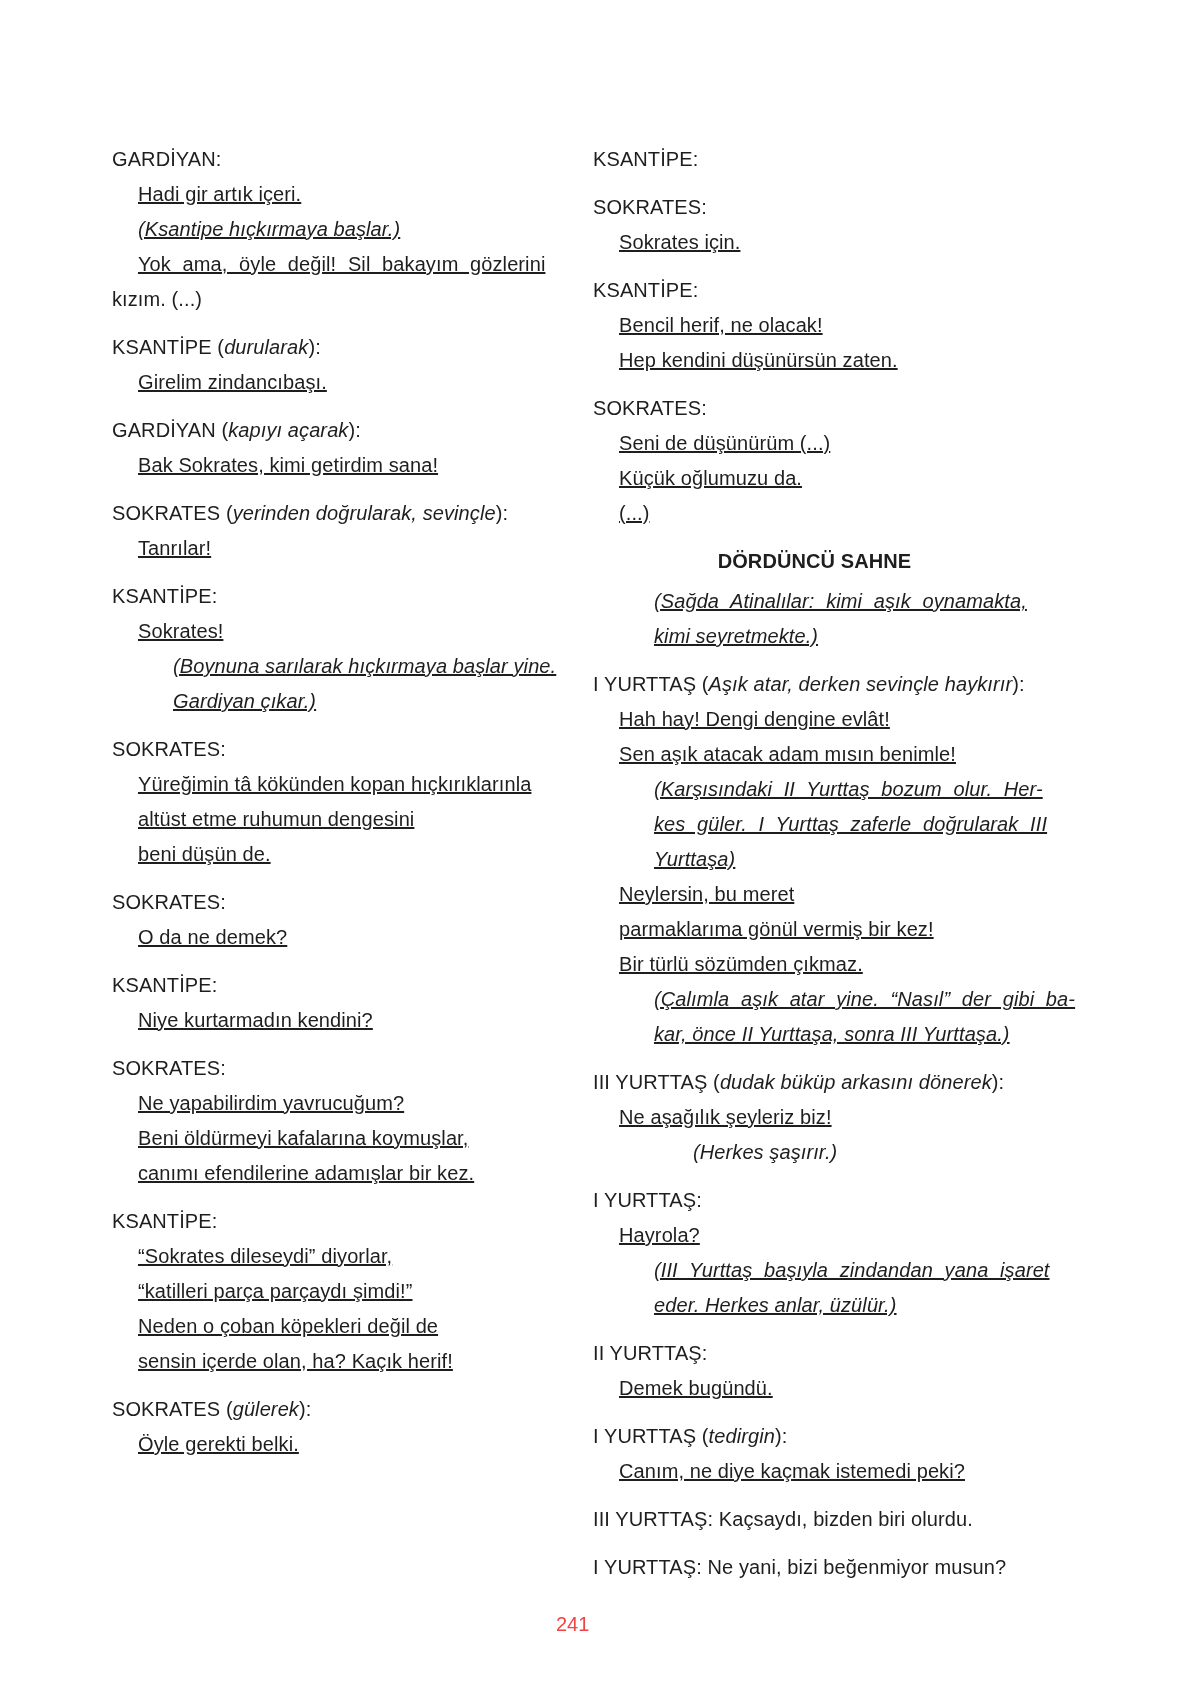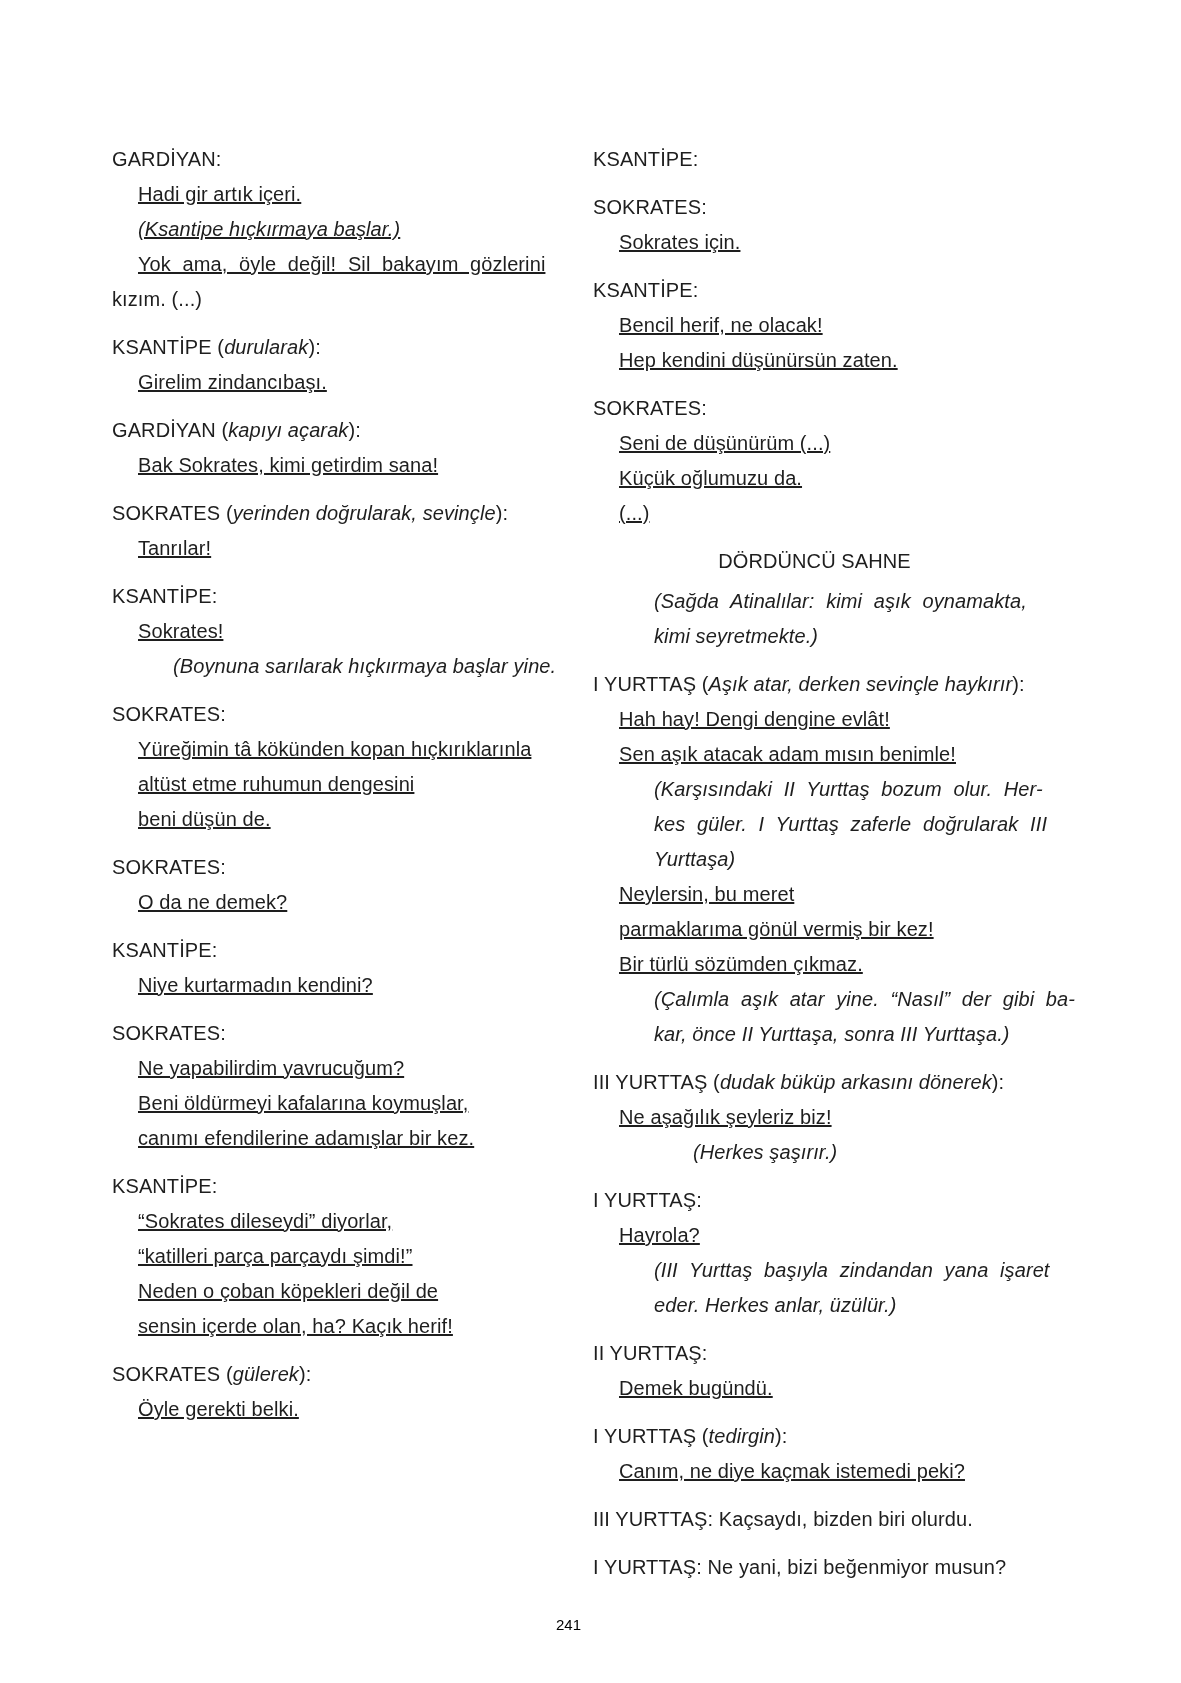--- a/index.html
+++ b/index.html
@@ -31,36 +31,36 @@
     gap: 38px;
   }
   .col { width: 443px; }
   .line {
     font-size: 20px;
     line-height: 35px;
     white-space: nowrap;
     letter-spacing: 0.1px;
   }
   .ind1 { margin-left: 26px; text-decoration: underline; }
-  .ind2 { margin-left: 61px; }
+  .ind2 { margin-left: 61px; text-decoration: underline; }
   .ind3 { margin-left: 100px; }
   .it { font-style: italic; }
-  .bd { font-weight: normal; }
+  .bd { font-weight: bold; }
   .just { word-spacing: 6px; }
   .center { text-align: center; }
   .block + .block { margin-top: 13px; }
   .scene-block { margin-top: 23px; }
   .line[data-name="scene-heading"] { margin-bottom: 5px; }
   .pageno {
     position: absolute;
     left: 556px;
     top: 1578px;
-    font-size: 15px;
+    font-size: 20px;
     line-height: 35px;
-    color: #000000;
+    color: #ef4444;
   }
 </style>
 </head>
 <body>
 
 <div class="page" data-name="document-page">
   <div class="cols" data-name="text-columns">
     <div class="col" data-name="left-column">
         <div class="block" data-name="speech-block">
           <div class="line ind0" data-name="speaker-line"><span data-name="text-run">GARDİYAN:</span></div>
@@ -78,20 +78,21 @@
           <div class="line ind1" data-name="dialogue-line"><span data-name="text-run">Bak Sokrates, kimi getirdim sana!</span></div>
         </div>
         <div class="block" data-name="speech-block">
           <div class="line ind0" data-name="speaker-line"><span data-name="text-run">SOKRATES (</span><span class="it" data-name="text-run">yerinden doğrularak, sevinçle</span><span data-name="text-run">):</span></div>
           <div class="line ind1" data-name="dialogue-line"><span data-name="text-run">Tanrılar!</span></div>
         </div>
         <div class="block" data-name="speech-block">
           <div class="line ind0" data-name="speaker-line"><span data-name="text-run">KSANTİPE:</span></div>
           <div class="line ind1" data-name="dialogue-line"><span data-name="text-run">Sokrates!</span></div>
           <div class="line ind2" data-name="stage-direction-line"><span class="it" data-name="text-run">(Boynuna sarılarak hıçkırmaya başlar yine.</span></div>
+          <div class="line ind2" data-name="stage-direction-line"><span class="it" data-name="text-run">Gardiyan çıkar.)</span></div>
         </div>
         <div class="block" data-name="speech-block">
           <div class="line ind0" data-name="speaker-line"><span data-name="text-run">SOKRATES:</span></div>
           <div class="line ind1" data-name="dialogue-line"><span data-name="text-run">Yüreğimin tâ kökünden kopan hıçkırıklarınla</span></div>
           <div class="line ind1" data-name="dialogue-line"><span data-name="text-run">altüst etme ruhumun dengesini</span></div>
           <div class="line ind1" data-name="dialogue-line"><span data-name="text-run">beni düşün de.</span></div>
         </div>
         <div class="block" data-name="speech-block">
           <div class="line ind0" data-name="speaker-line"><span data-name="text-run">SOKRATES:</span></div>
           <div class="line ind1" data-name="dialogue-line"><span data-name="text-run">O da ne demek?</span></div>

